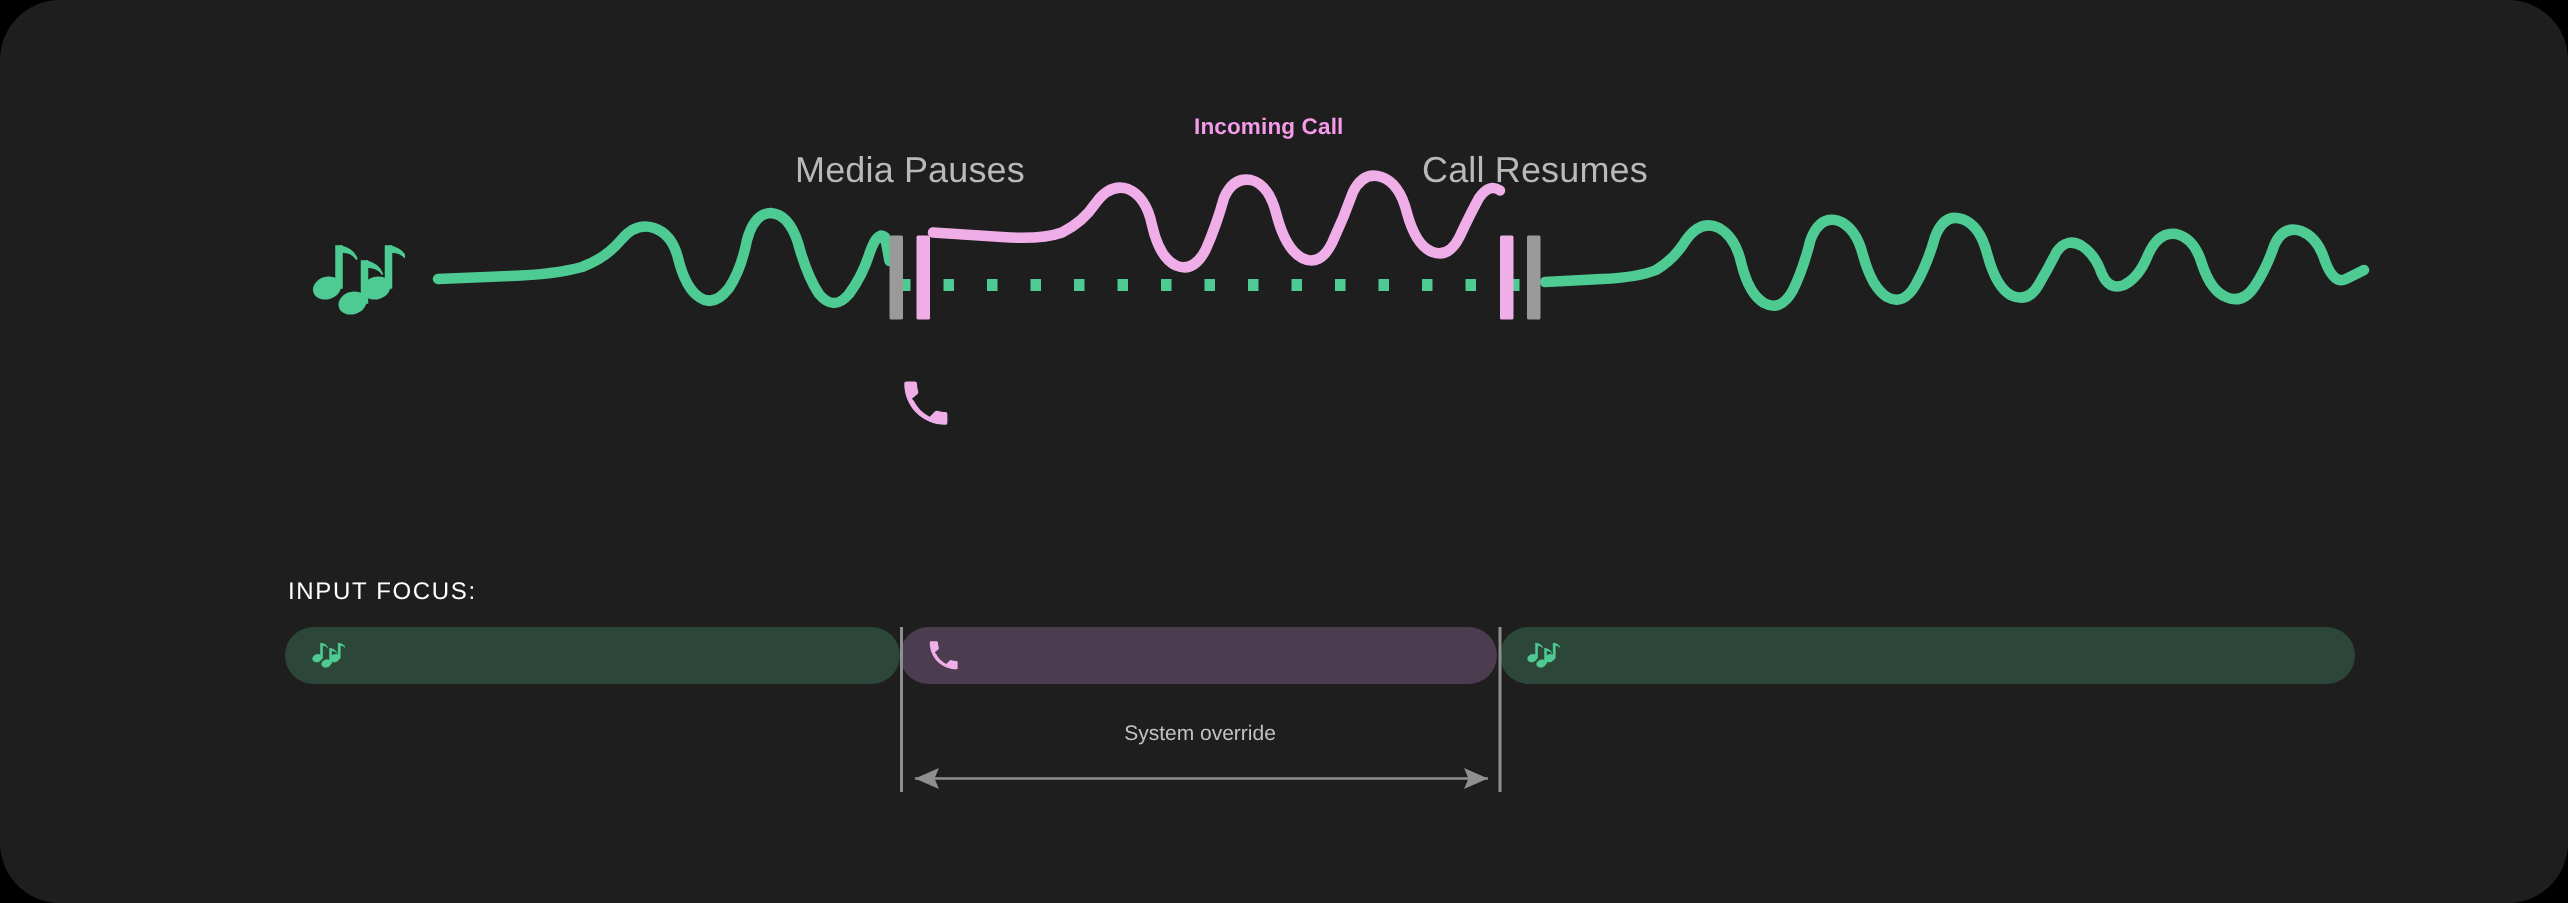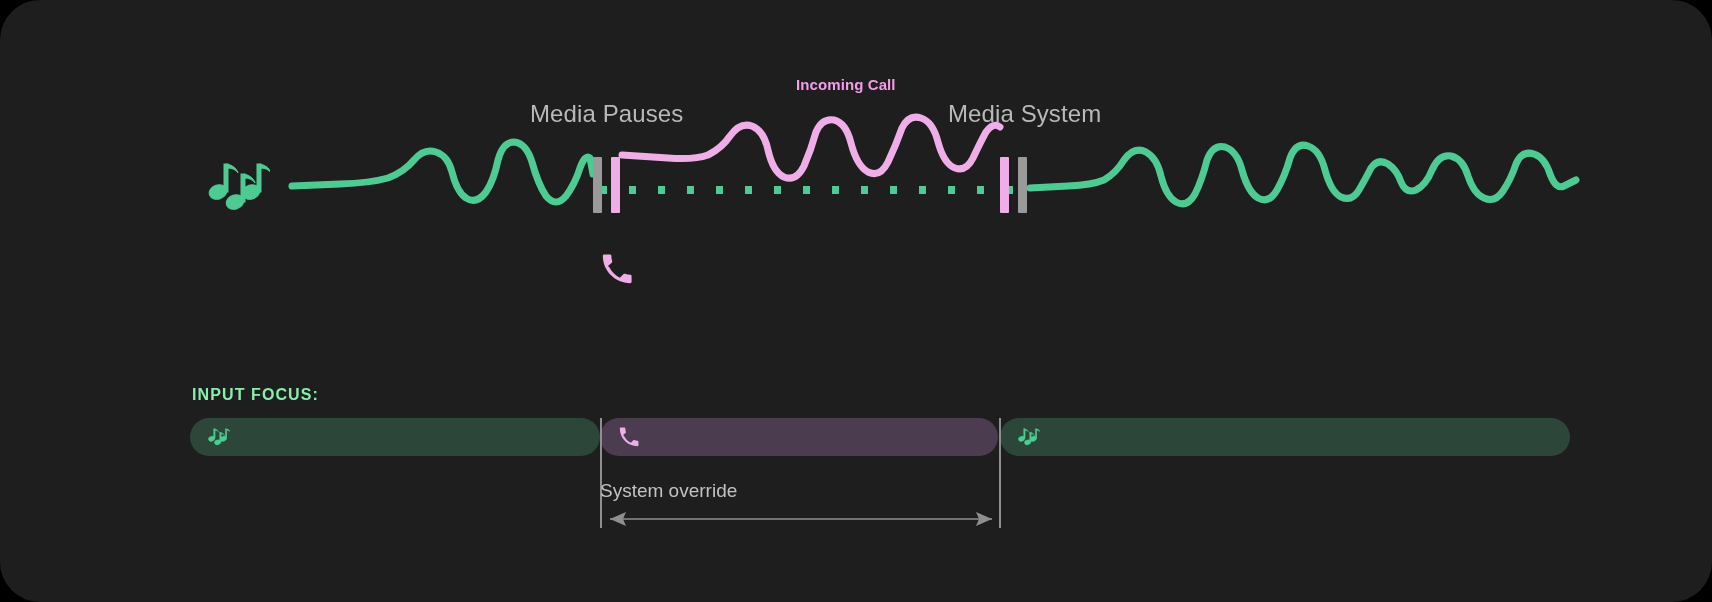--- a/index.html
+++ b/index.html
@@ -83,23 +83,23 @@
     width: 62px;
     height: 58px;
   }
 
   
   #focus-title {
     position: absolute;
     left: 192px;
     top: 386px;
     font-size: 16px;
-    font-weight: bold;
+    font-weight: normal;
     letter-spacing: 1.1px;
-    color: #86efac;
+    color: #ffffff;
   }
   .fbar {
     position: absolute;
     top: 418px;
     height: 38px;
     border-radius: 19px;
   }
   .fbar.media { background: #2c463a; }
   .fbar.call  { background: #4b3c50; }
   #fbar-1 { left: 190px;  width: 410px; }
@@ -122,40 +122,40 @@
     top: 418px;
     height: 110px;
   }
   #vline-l { left: 600px; }
   #vline-r { left: 999px; }
   #override-label {
     position: absolute;
     left: 600px;
     top: 480px;
     width: 400px;
-    text-align: left;
-    font-size: 19px;
+    text-align: center;
+    font-size: 14px;
     color: #c2c2c2;
   }
   #arrow-svg {
     position: absolute;
     left: 596px;
     top: 508px;
     width: 410px;
     height: 22px;
   }
 </style>
 </head>
 <body>
 
 <div id="card">
 
   <div class="lbl" id="lbl-pause">Media Pauses</div>
   <div class="lbl" id="lbl-call">Incoming Call</div>
-  <div class="lbl" id="lbl-resume">Media System</div>
+  <div class="lbl" id="lbl-resume">Call Resumes</div>
 
   <svg id="stage" viewBox="0 0 1712 602">
 
     <path fill="none" stroke="#4ecb92" stroke-width="7" stroke-linecap="round" stroke-linejoin="round" d="M 292,186 L 340,184 Q 370,183 388,178 Q 404,172 414,160
              Q 424,148 436,152 Q 448,156 452,172 Q 457,192 466,198
              Q 476,205 486,192 Q 494,180 498,160 Q 503,142 514,142
              Q 526,143 532,162 Q 538,184 546,196 Q 556,208 566,196
              Q 575,184 580,168 Q 585,154 590,158 L 593,174"></path>
 
     <path fill="none" stroke="#f0aee8" stroke-width="7" stroke-linecap="round" stroke-linejoin="round" d="M 622,155 L 668,158 Q 694,160 708,155 Q 722,148 730,136

